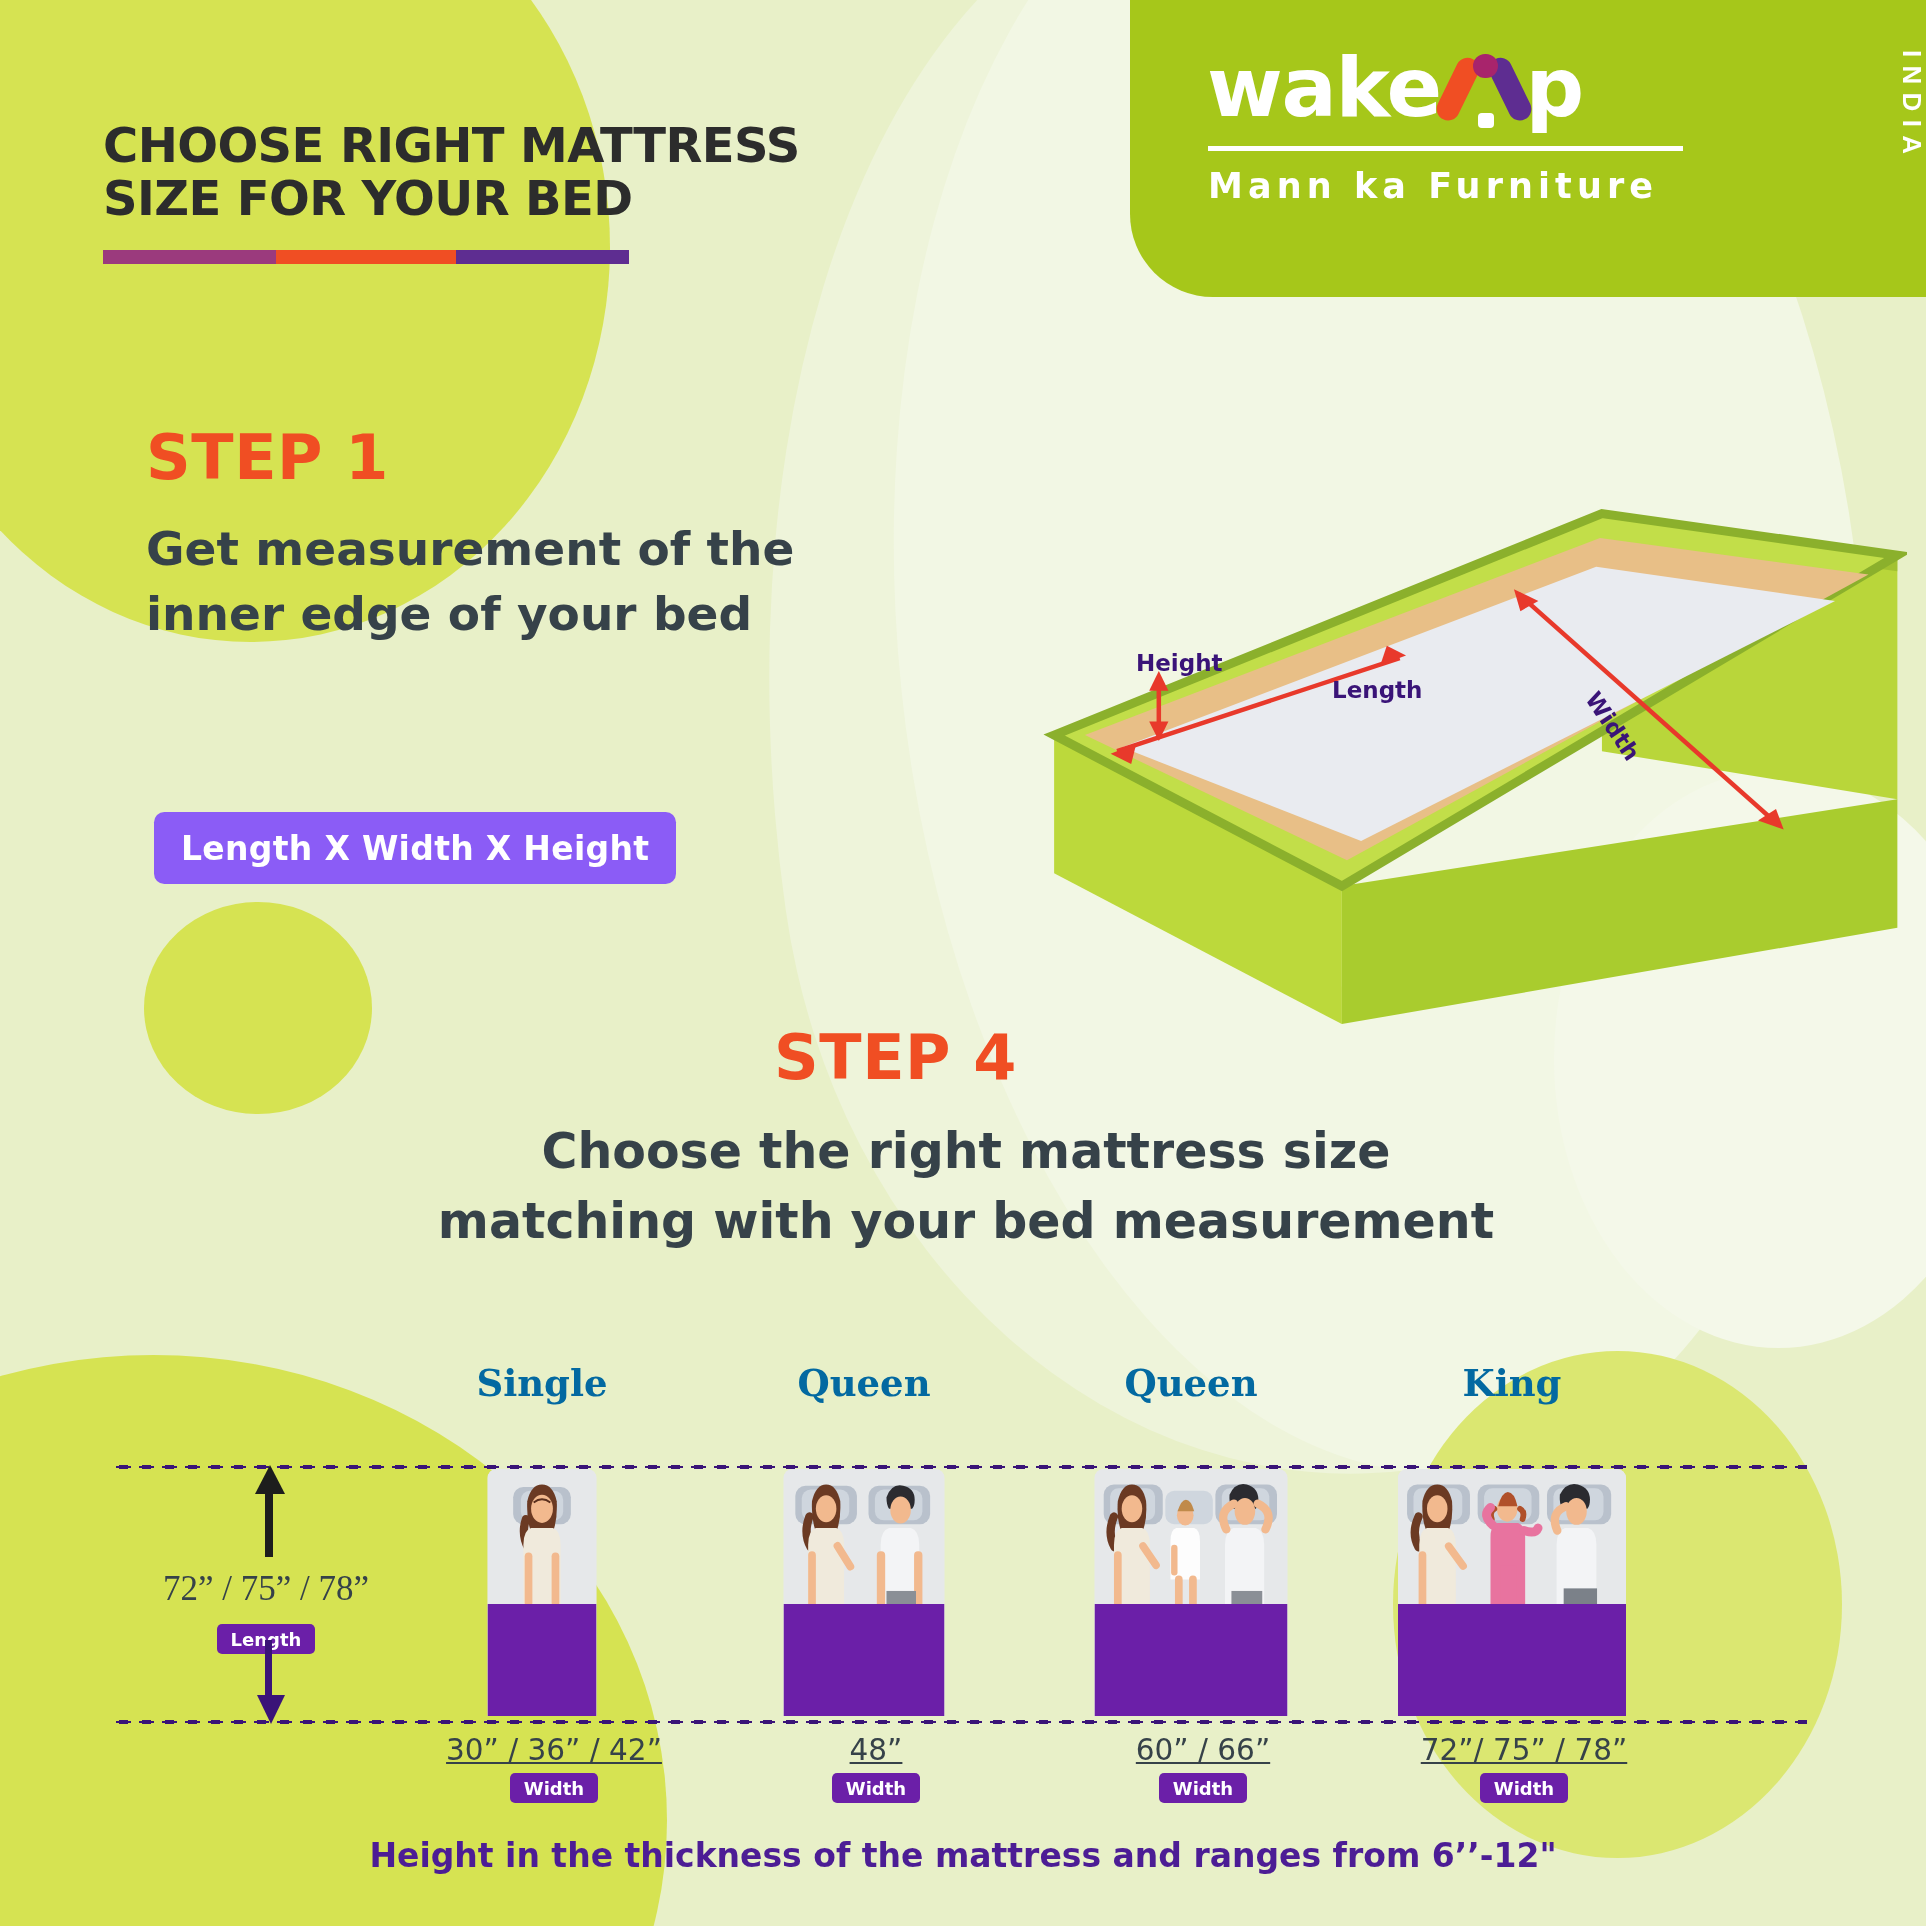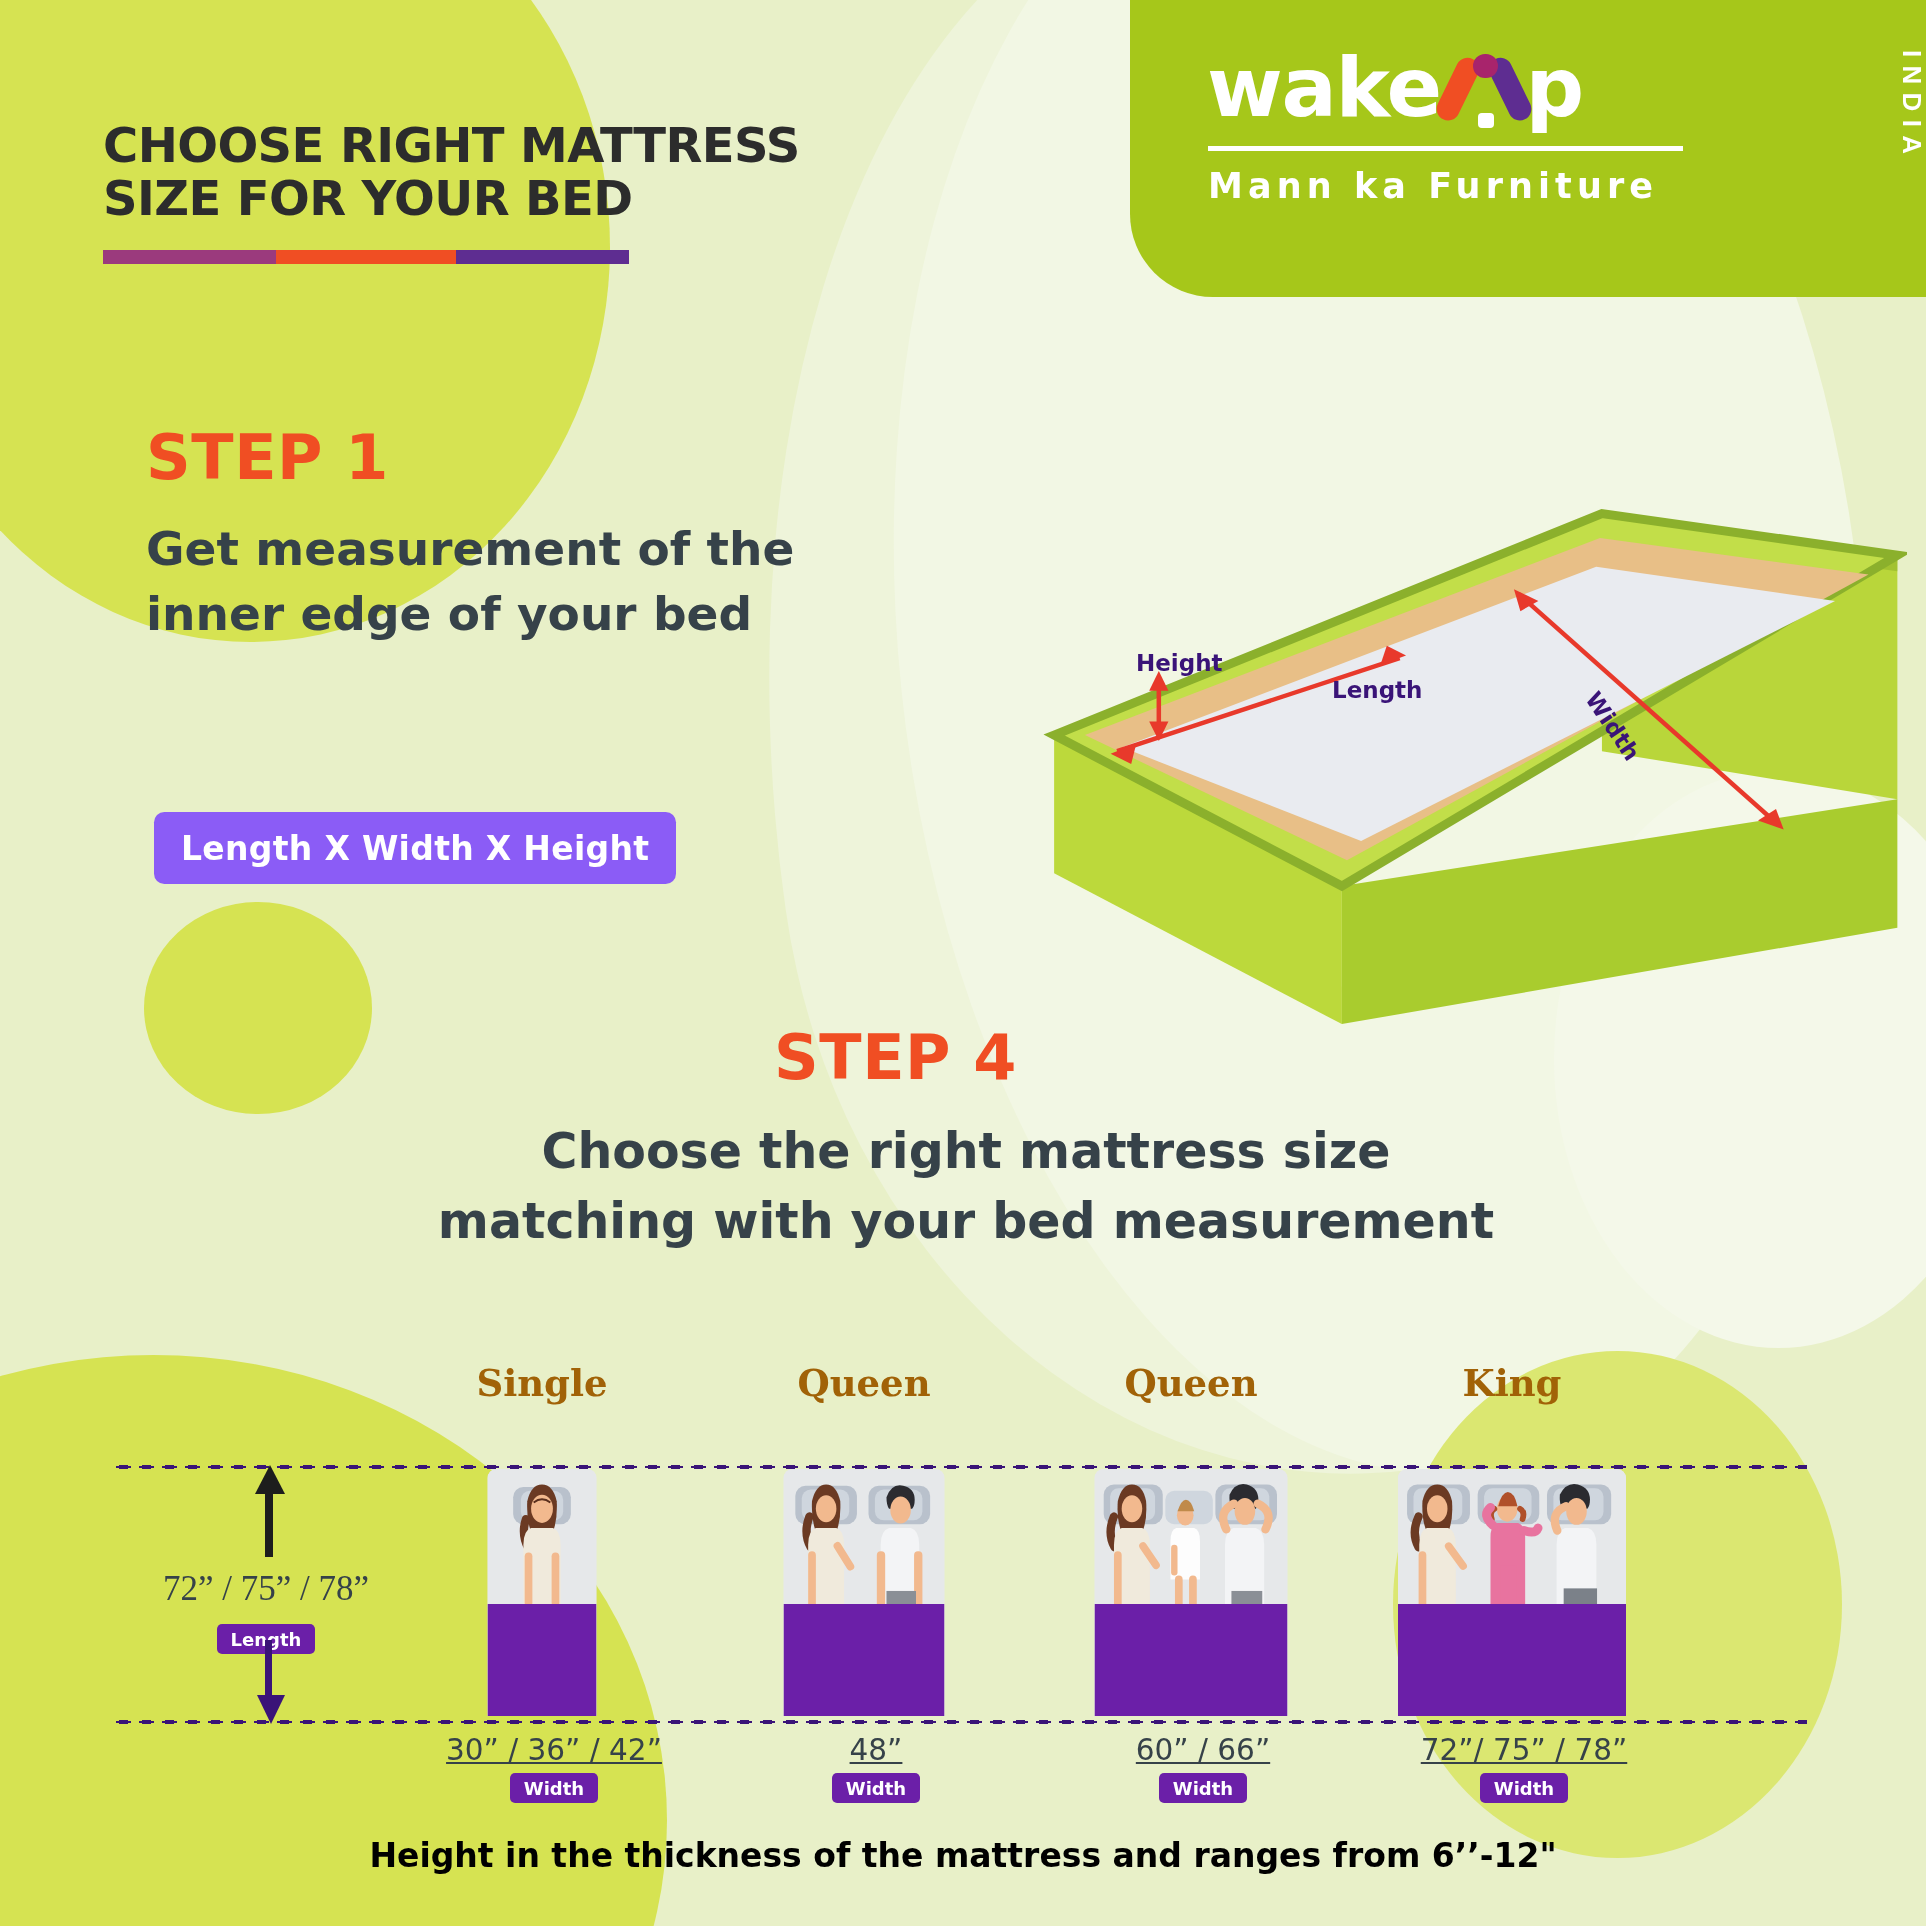--- a/index.html
+++ b/index.html
@@ -124,21 +124,21 @@
     position:absolute;left:112px;width:1695px;height:6.4px;
     background-image:radial-gradient(#3a1478 45%, transparent 46%);
     background-size:23px 6.4px;background-repeat:repeat-x;
   }
   .dotline-top{top:103px;}
   .dotline-bottom{top:358px;}
 
   .col{position:absolute;top:0;width:276px;text-align:center;}
   .col-title{
     font-family:"DejaVu Serif", serif;font-weight:bold;
-    font-size:37px;color:#a16207;margin:0;
+    font-size:37px;color:#0369a1;margin:0;
   }
   .card{position:absolute;top:108px;left:50%;transform:translateX(-50%);
     background:#e6e8ea;border-radius:9px 9px 0 0;overflow:hidden;
     height:247px;}
   .card-img{position:absolute;left:0;top:0;width:100%;height:138px;}
   .card-img svg{width:100%;height:100%;display:block;}
   .card-bed{position:absolute;left:0;bottom:0;width:100%;height:112px;background:#6b1fa8;}
 
   .col-dim{
     position:absolute;top:372px;left:12px;width:100%;
@@ -162,21 +162,21 @@
   .len-val{
     position:absolute;left:0;top:112px;width:308px;text-align:center;
     font-family:Liberation Serif, serif;font-size:35px;color:#364249;
   }
   .len-badge-wrap{position:absolute;left:0;top:161px;width:308px;text-align:center;}
 
   
   .footer-note{
     position:absolute;left:0;top:1836px;width:1926px;text-align:center;
     font-family:"DejaVu Sans", sans-serif;font-weight:bold;
-    font-size:33px;color:#000000;
+    font-size:33px;color:#4c1d95;
   }
 </style>
 </head>
 <body>
 
 <div id="stage">
 
   <div class="bg-sweep-1"></div>
   <div class="bg-sweep-2"></div>
   <div class="bg-corner-tr"></div>

